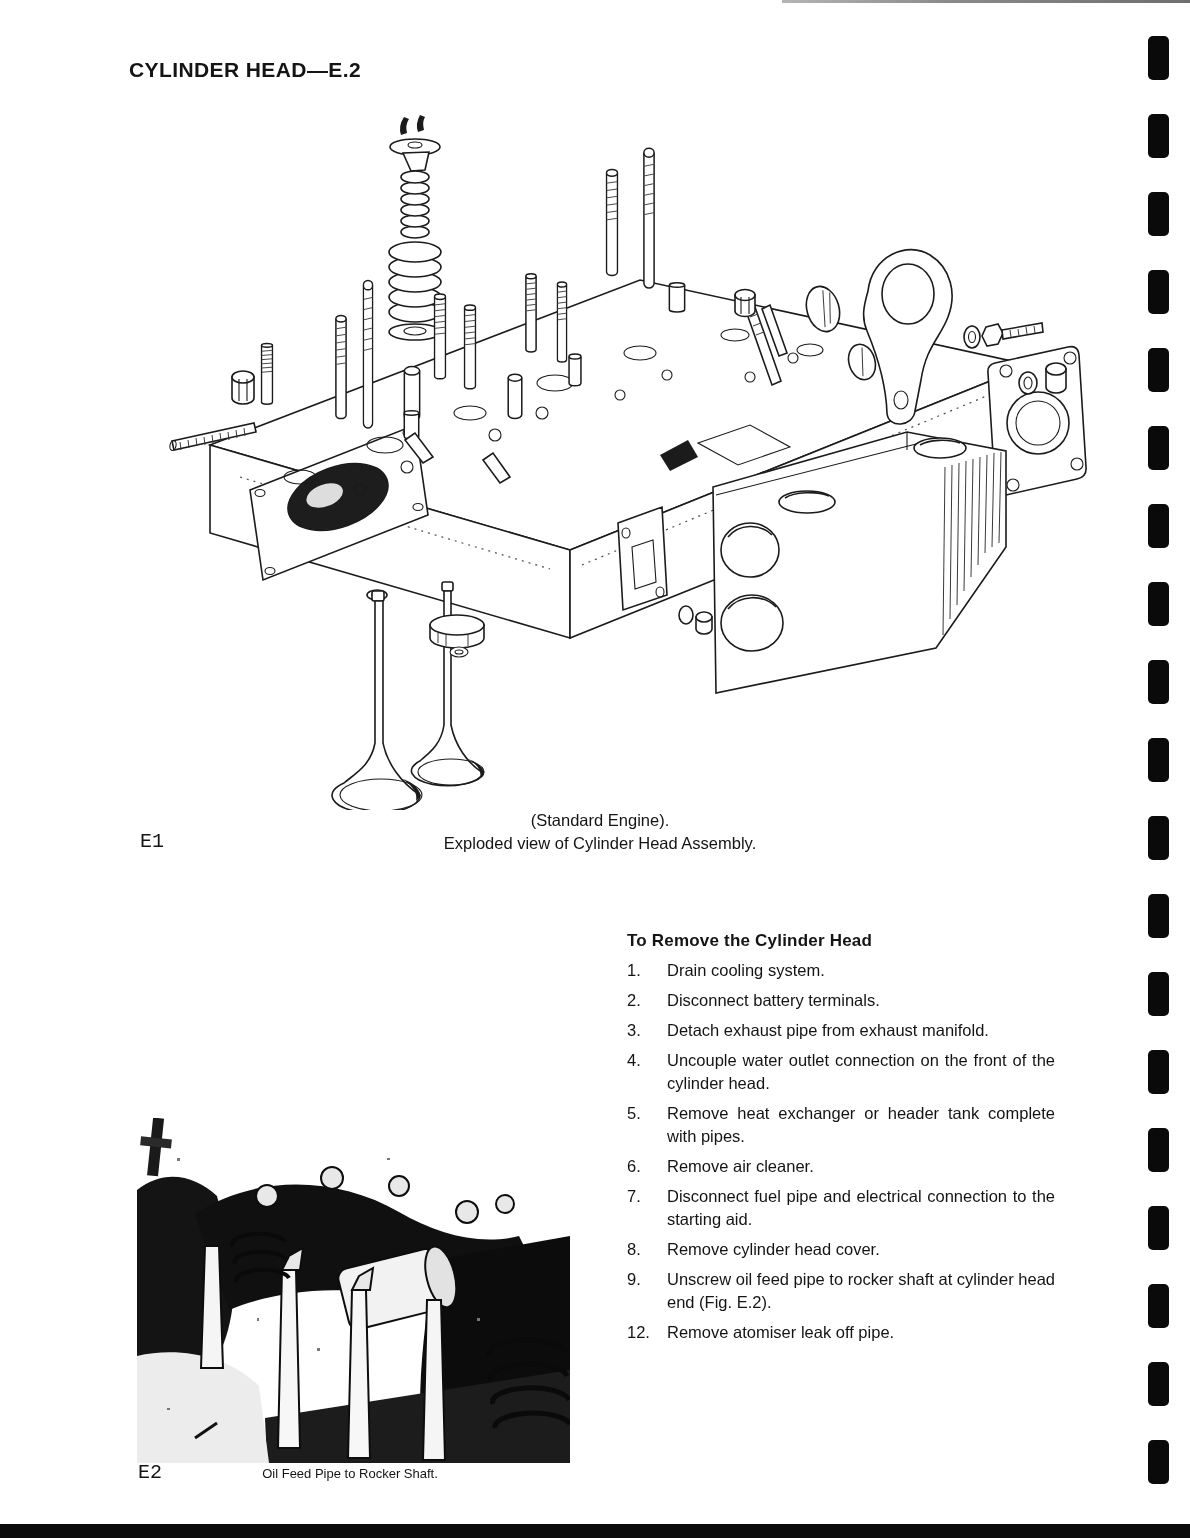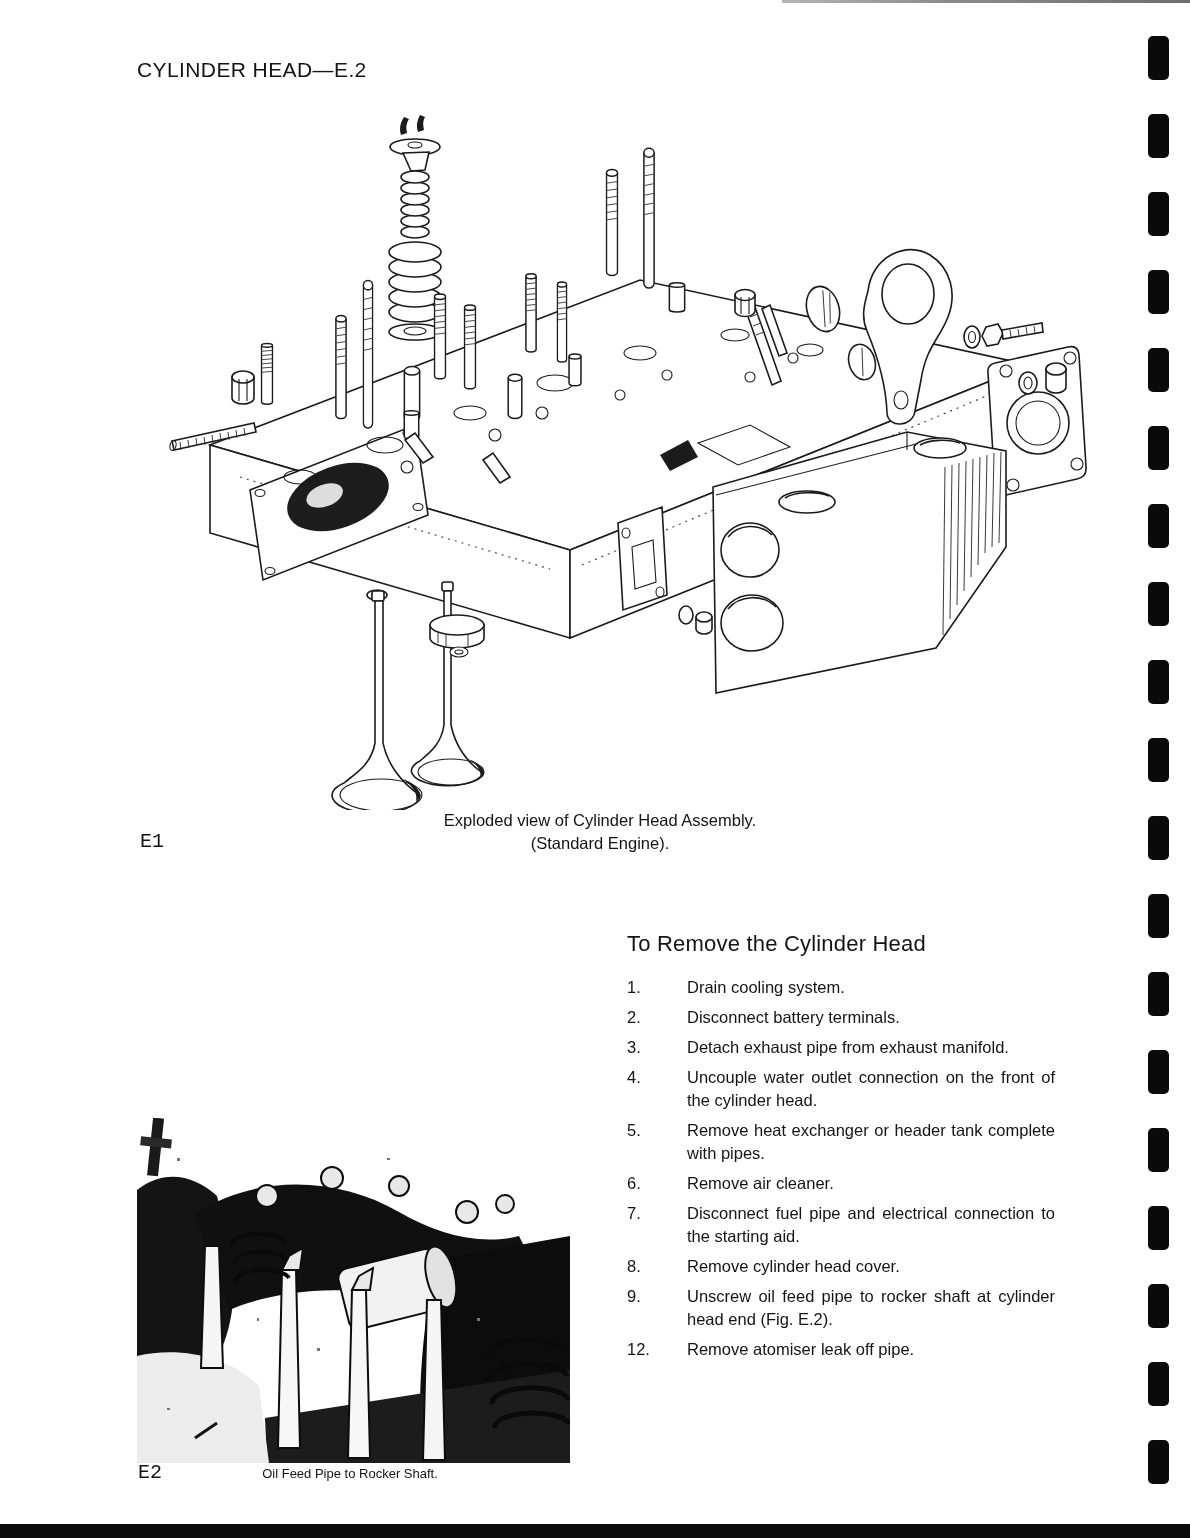--- a/index.html
+++ b/index.html
@@ -3,39 +3,39 @@
 <meta charset="utf-8">
 <style>
   html,body{margin:0;padding:0;}
   body{
     width:1190px;height:1538px;position:relative;overflow:hidden;
     background:#ffffff;color:#141414;
     font-family:"Liberation Sans", sans-serif;
     -webkit-font-smoothing:antialiased;
   }
   .abs{position:absolute;}
-  .page-title{left:137px;top:58px;font-size:21px;font-weight:normal;letter-spacing:.4px;}
+  .page-title{left:129px;top:58px;font-size:21px;font-weight:bold;letter-spacing:.4px;}
   .top-hairline{left:782px;top:0;width:408px;height:3px;
     background:linear-gradient(to right,#b5b5b5,#8b8b8b 40%,#6e6e6e);}
   .bottom-bar{left:0;top:1524px;width:1190px;height:14px;background:#0b0b0b;}
   .bmark{position:absolute;left:0;width:21px;height:44px;border-radius:5px;background:#0a0a0a;}
   .binding-col{left:1148px;top:0;width:21px;height:1538px;}
   .diagram-wrap{left:150px;top:95px;width:940px;height:715px;}
   .fig-label{font-size:20px;font-family:Liberation Mono, monospace;}
   .e1-label{left:140px;top:830px;}
   .e2-label{left:138px;top:1461px;}
   .e1-caption{left:380px;top:809px;width:440px;text-align:center;
     font-size:16.5px;line-height:23px;}
   .photo-wrap{left:137px;top:1118px;width:433px;height:345px;}
   .e2-caption{left:160px;top:1466px;width:380px;text-align:center;font-size:13px;}
   .right-col{left:627px;top:931px;width:428px;}
-  .proc-heading{font-size:22px;font-weight:normal;margin:0 0 19px 0;letter-spacing:.2px;}
+  .proc-heading{font-size:17px;font-weight:bold;margin:0 0 8px 0;letter-spacing:.2px;}
   .step{display:flex;margin-bottom:7px;font-size:16.5px;line-height:23px;}
   .step .num{flex:none;width:40px;}
-  .step .txt{flex:1;text-align:justify;margin-left:20px;}
+  .step .txt{flex:1;text-align:justify;}
   .step .txt b{font-weight:bold;}
   
   .ln{stroke:#1b1b1b;stroke-width:1.6;fill:none;}
   .ln-t{stroke:#1b1b1b;stroke-width:1.1;fill:none;}
   .wh{fill:#ffffff;stroke:#1b1b1b;stroke-width:1.6;}
   .wh-t{fill:#ffffff;stroke:#1b1b1b;stroke-width:1.1;}
   .dk{fill:#1b1b1b;stroke:none;}
   .hatch{stroke:#3a3a3a;stroke-width:1;fill:none;}
   .dash{stroke:#4a4a4a;stroke-width:1.2;fill:none;stroke-dasharray:2 5;}
 </style>
@@ -218,22 +218,22 @@
   <path class="wh" d="M280,530 L280,543 A27,10 0 0 0 334,543 L334,530 Z"></path>
   <ellipse class="wh" cx="307" cy="530" rx="27" ry="10"></ellipse>
   <path class="hatch" d="M288,548 L288,538 M296,551 L296,540 M318,551 L318,540"></path>
   <ellipse class="wh-t" cx="309" cy="557" rx="9" ry="5"></ellipse>
   <ellipse class="ln-t" cx="309" cy="557" rx="4" ry="2"></ellipse>
 </svg>
 </div>
 
 <div class="abs fig-label e1-label">E1</div>
 <div class="abs e1-caption">
+  <div>(Standard Engine).</div>
   <div>Exploded view of Cylinder Head Assembly.</div>
-  <div>(Standard Engine).</div>
 </div>
 
 <div class="abs photo-wrap">
 <svg width="433" height="345" viewBox="0 0 433 345" xmlns="http://www.w3.org/2000/svg">
   <rect x="0" y="0" width="433" height="345" fill="#ffffff"></rect>
 
   <g transform="rotate(6 20 20)">
     <rect x="14" y="0" width="11" height="58" fill="#1a1a1a"></rect>
     <rect x="4" y="20" width="31" height="9" fill="#2a2a2a"></rect>
   </g>

